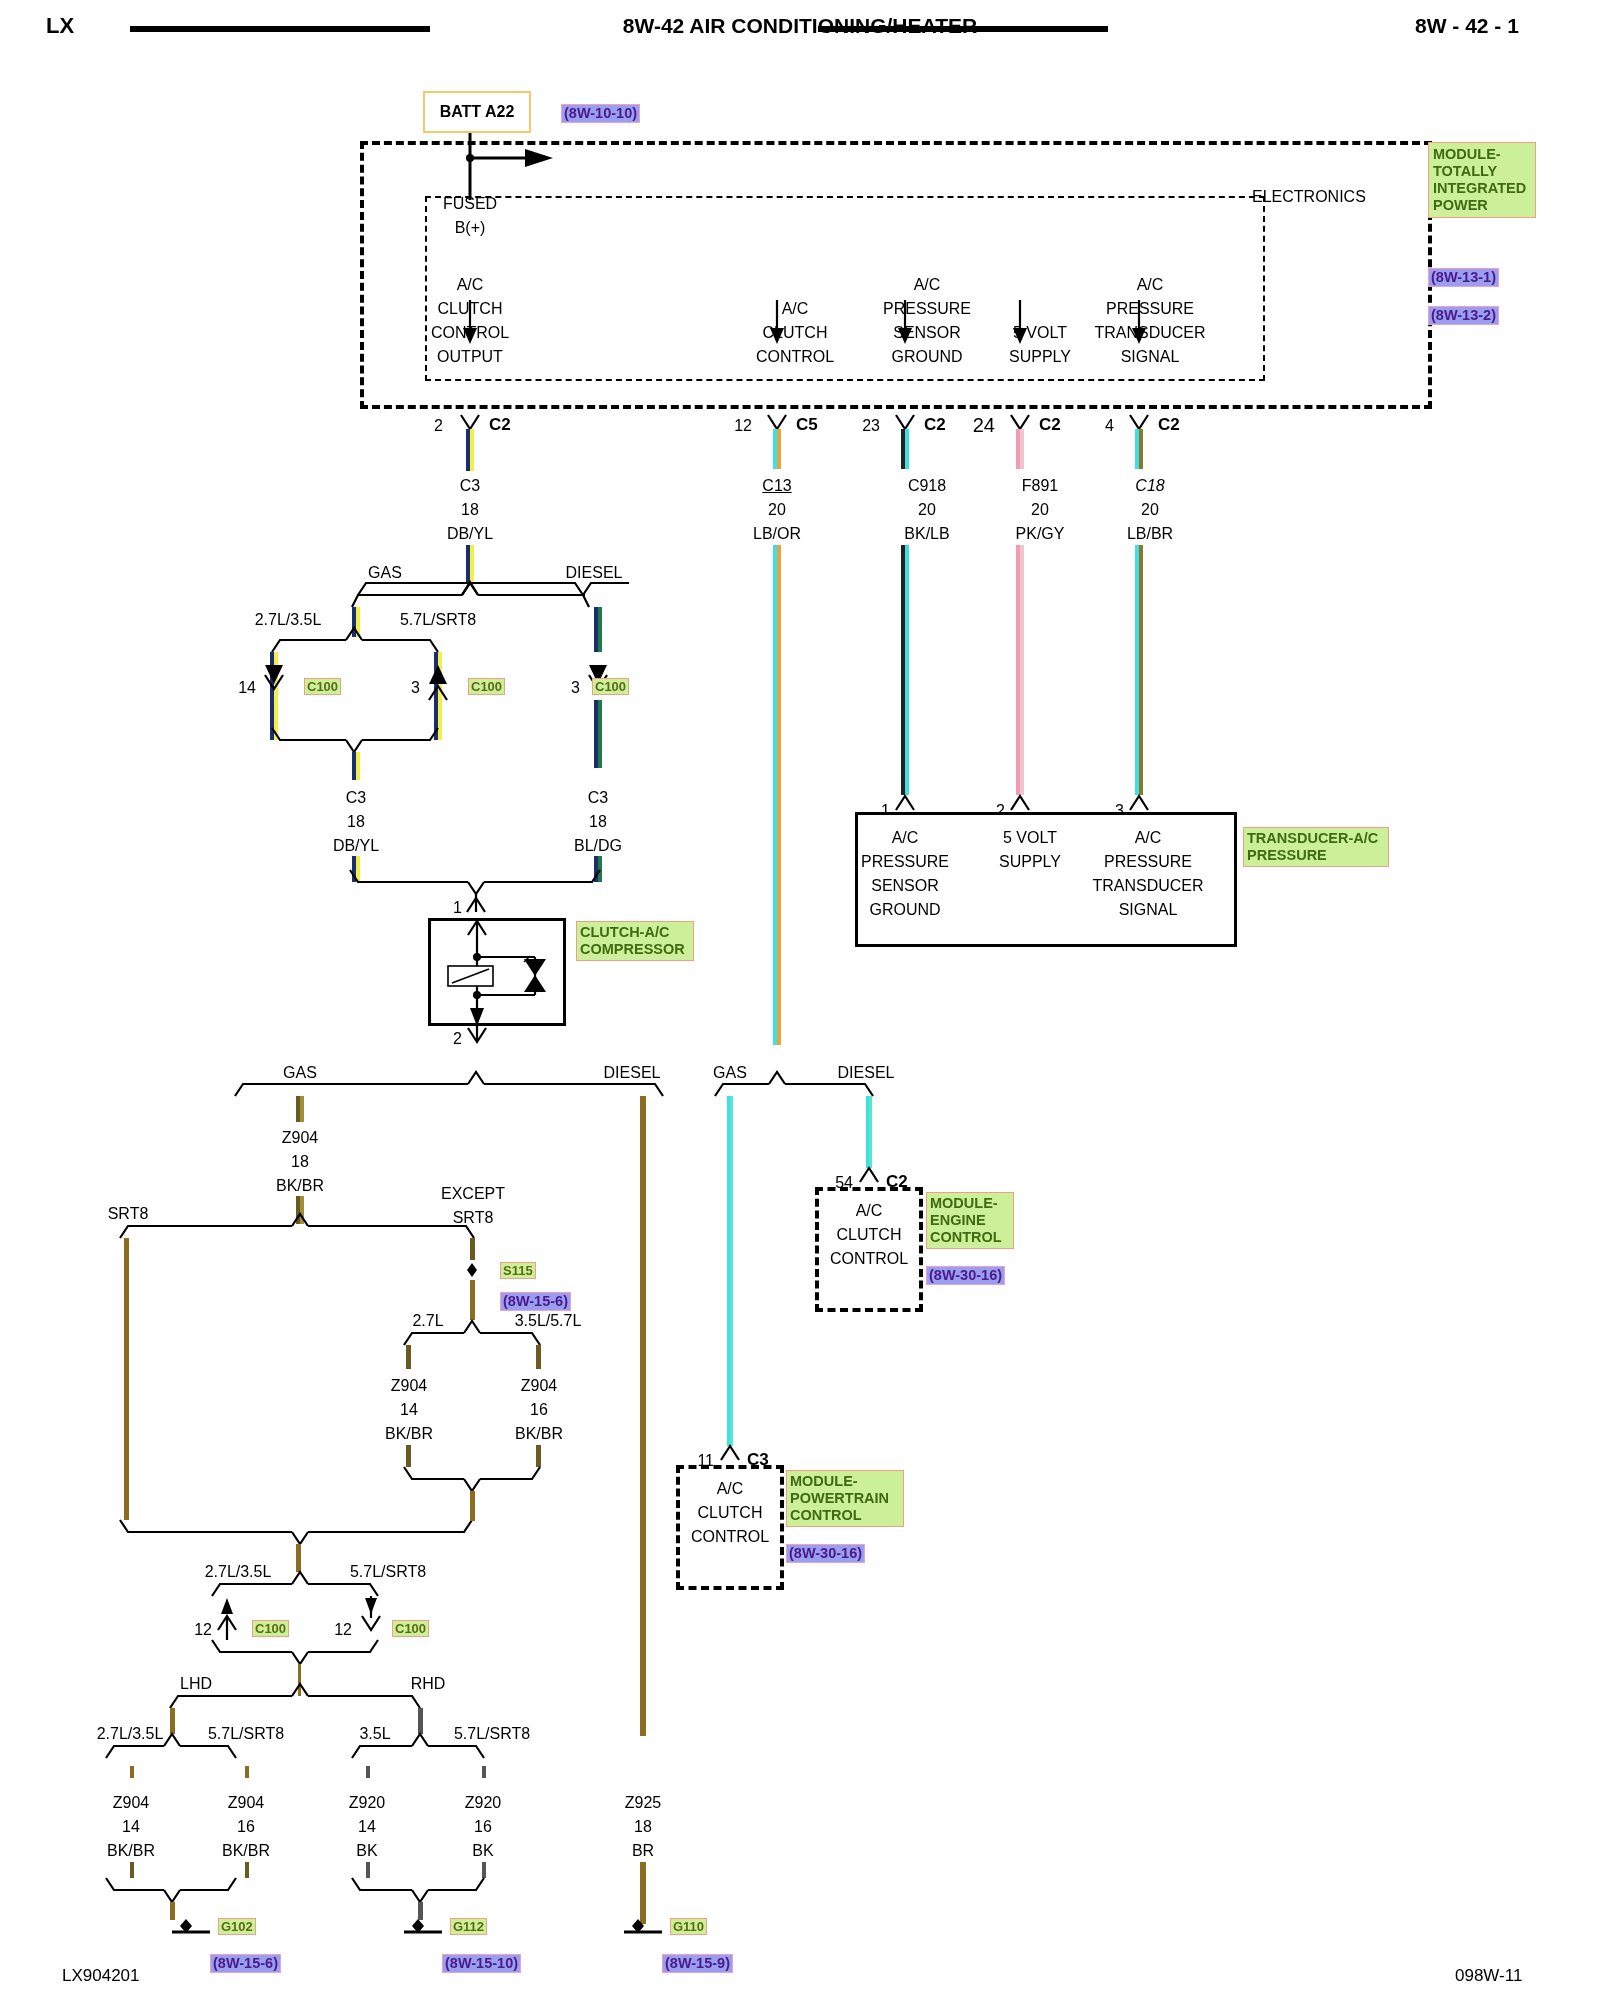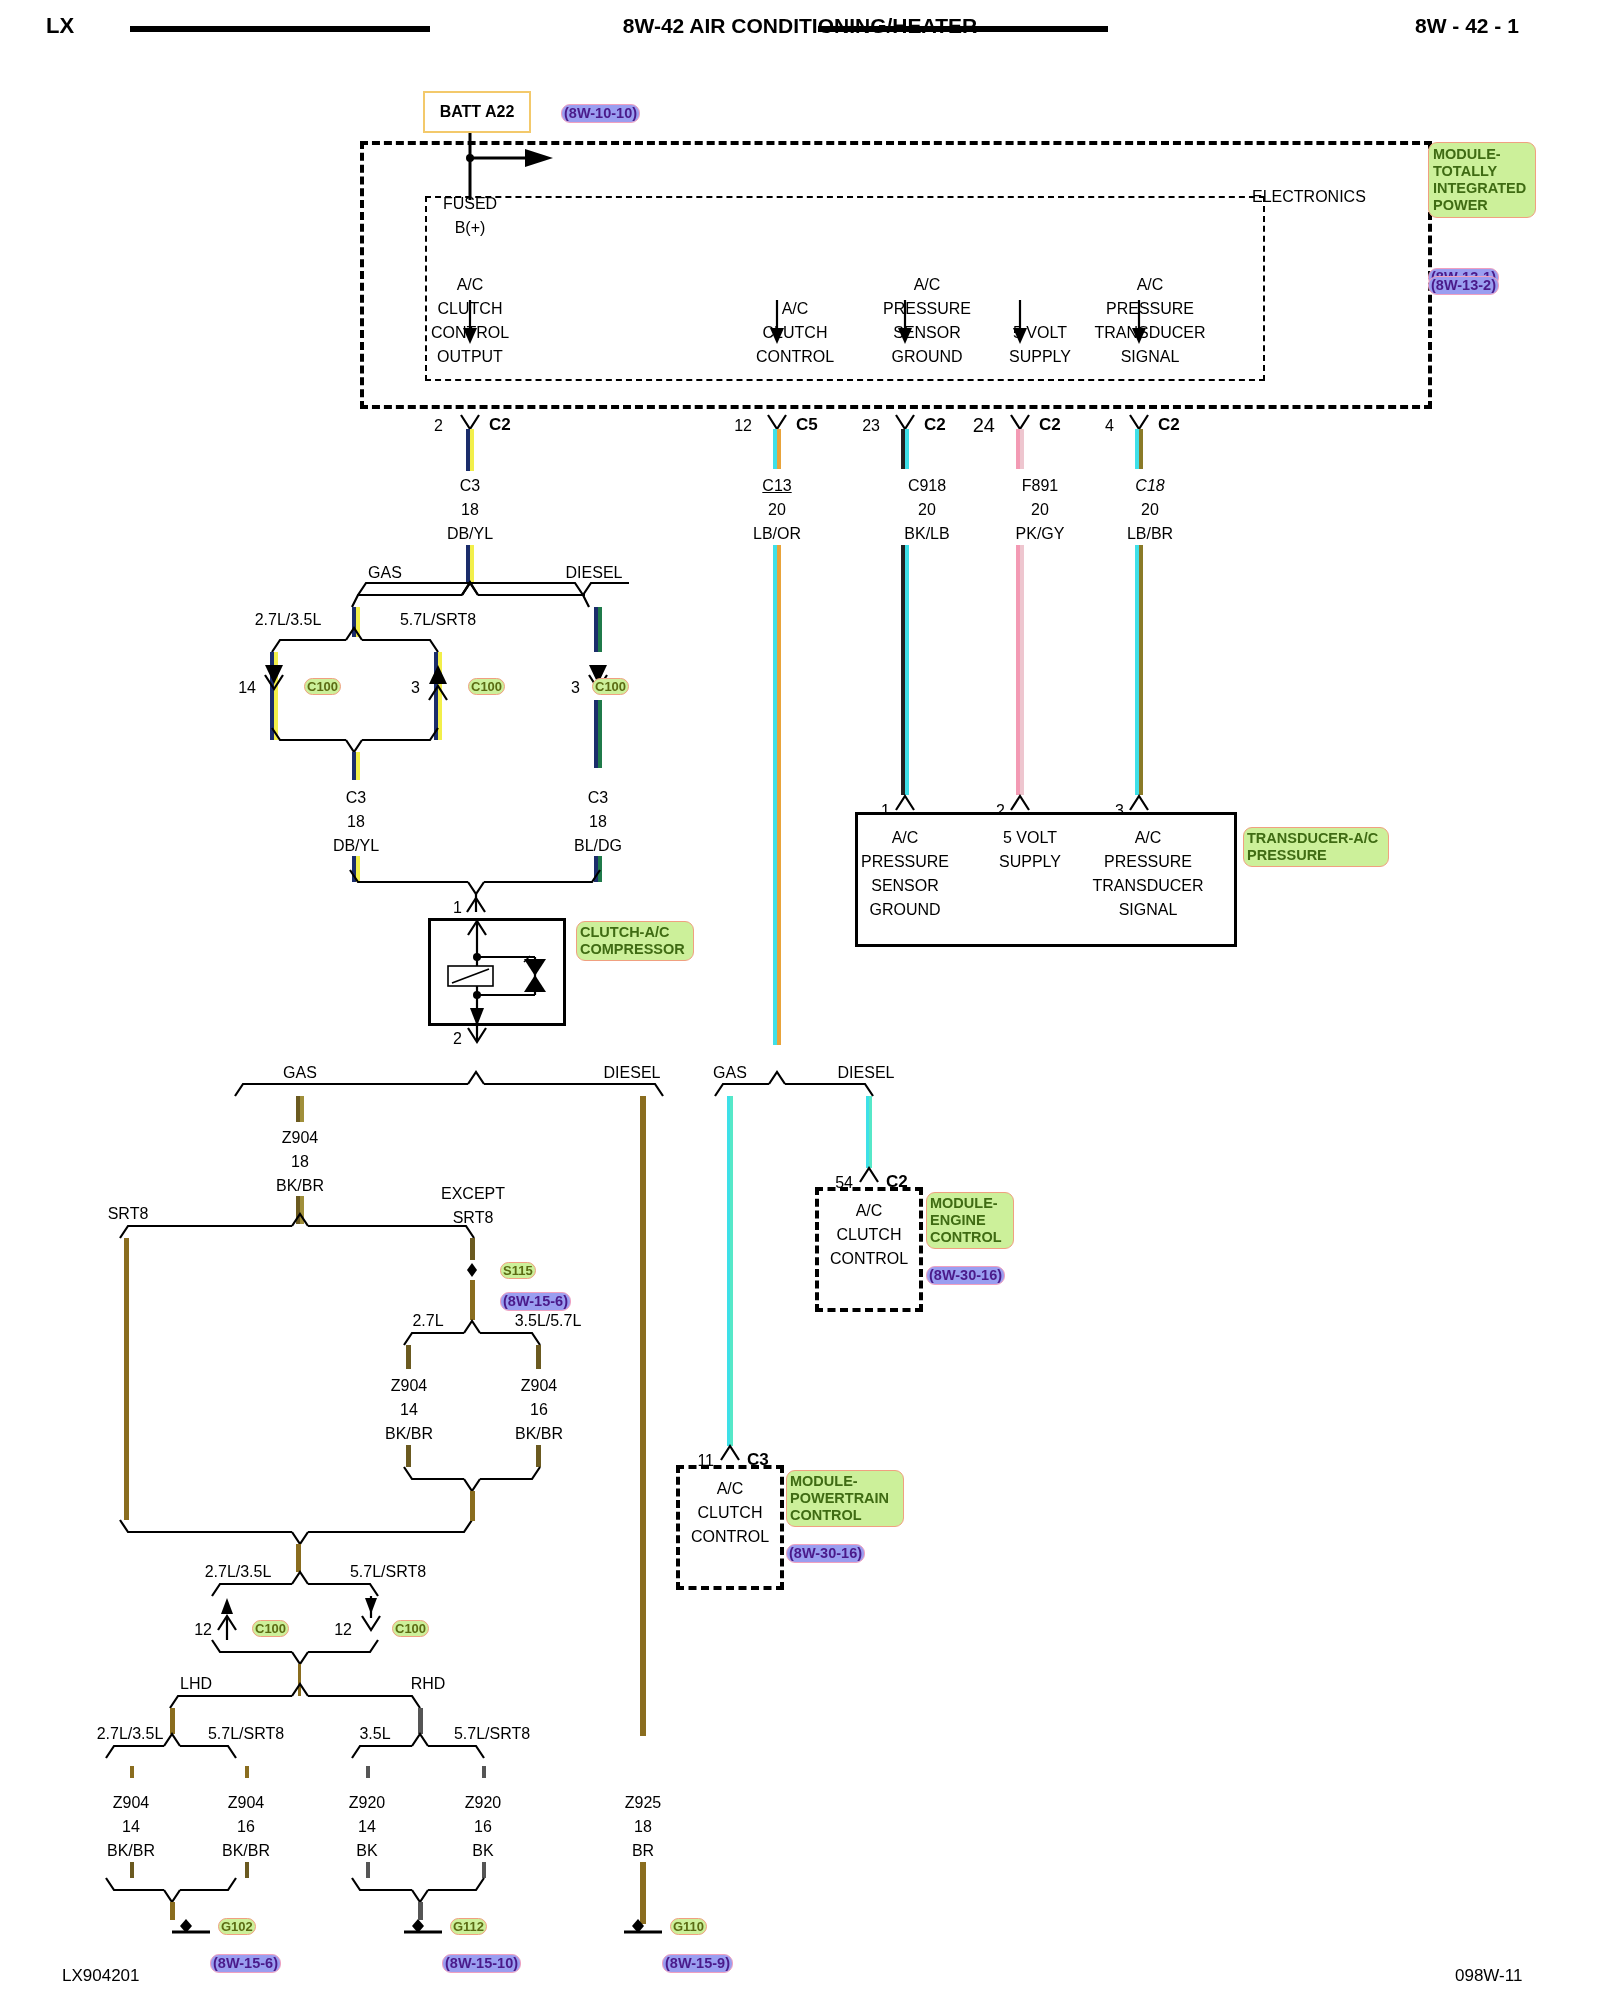--- a/index.html
+++ b/index.html
@@ -7,21 +7,21 @@
        font-family:"Liberation Sans","DejaVu Sans",sans-serif;color:#000;}
   .abs{position:absolute;}
   .txt{font-size:15px;line-height:15px;white-space:nowrap;}
   .txt.c{transform:translateX(-50%);text-align:center;}
   .bold{font-weight:bold;}
   
   #hdr{top:10px;left:0;width:1600px;height:40px;}
   #hdr .rule{position:absolute;height:6px;background:#000;top:16px;}
   
   .chip{font-size:14.5px;line-height:17px;font-weight:bold;white-space:nowrap;
-        padding:0 2px;border-radius:9px;}
+        padding:0 2px;}
   .chip.green{background:#ccf09a;color:#3f6b13;border:1.5px solid #f0a080;}
   .chip.blue{background:#9a9ef0;color:#4a1a8a;border:1.5px solid #f0a0c0;}
   .chip.cgreen{background:#ccf09a;color:#5b6b13;border:1.5px solid #f0a080;
         font-size:13px;line-height:15px;}
   
   .solidbox{border:3px solid #000;background:#fff;box-sizing:border-box;}
   .dashbox{border:4px dashed #000;background:transparent;box-sizing:border-box;}
   .dashbox.thin{border:2.5px dashed #000;}
   .battbox{border:2.5px solid #f3c96b;background:#fff;box-sizing:border-box;
            display:flex;align-items:center;justify-content:center;
@@ -52,21 +52,21 @@
 
 <div class="abs dashbox thin" style="left:425px;top:196px;width:840px;height:185px;"></div>
 
 <div class="abs chip green" style="left:1428px;top:142px;width:98px;padding:3px 4px;">
   <div>MODULE-</div>
   <div>TOTALLY</div>
   <div>INTEGRATED</div>
   <div>POWER</div>
 </div>
 <div class="abs chip blue" style="left:1428px;top:268px;">(8W-13-1)</div>
-<div class="abs chip blue" style="left:1428px;top:276px;">(8W-13-2)</div>
+<div class="abs chip blue" style="left:1428px;top:306px;">(8W-13-2)</div>
 
 <div class="abs txt" style="left:1252px;top:189px;font-size:16px;">ELECTRONICS</div>
 
 <svg class="abs" style="left:0;top:0;width:1600px;height:2000px;">
 
   <line class="ln3" x1="470" y1="133" x2="470" y2="200"></line>
 
   <line class="ln3" x1="470" y1="158" x2="525" y2="158"></line>
   <polygon points="525,149 553,158 525,167" fill="#000"></polygon>
   <circle cx="470" cy="158" r="4" fill="#000"></circle>

